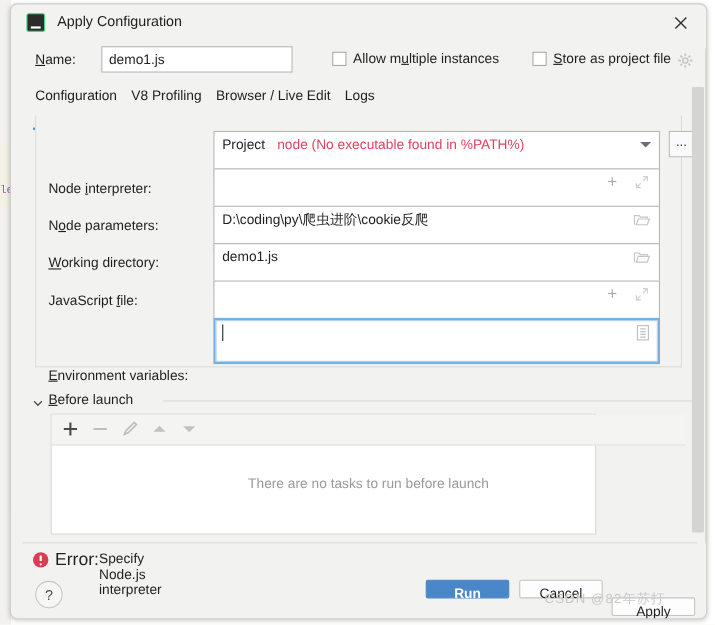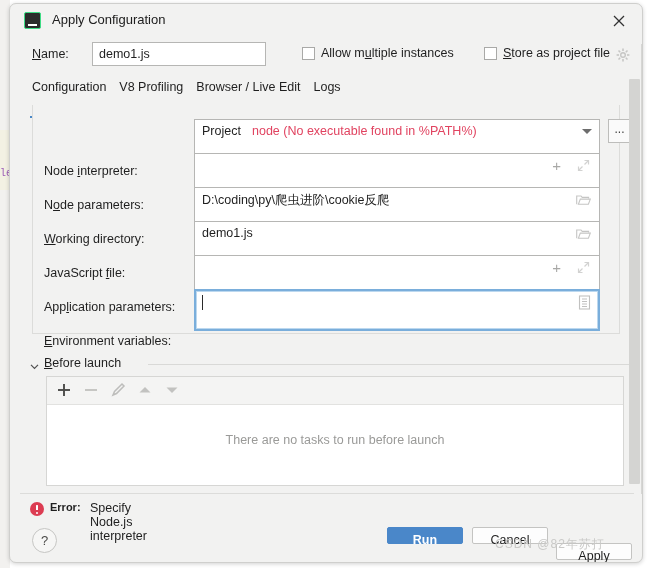--- a/index.html
+++ b/index.html
@@ -96,33 +96,33 @@
   .expand-ic{position:absolute;right:9px;top:5px;width:13px;height:13px;opacity:.45;}
   .folder-ic{position:absolute;right:8px;top:6px;width:15px;height:12px;opacity:.5;}
   .listdoc-ic{position:absolute;right:7px;top:4px;width:13px;height:15px;opacity:.52;}
 
   
   .bl-head{position:absolute;left:20px;top:352px;width:600px;height:16px;}
   .bl-chev{position:absolute;left:0;top:4px;width:9px;height:9px;}
   .bl-title{position:absolute;left:14px;top:0px;font-size:12.5px;}
   .bl-line{position:absolute;left:118px;top:8px;width:484px;height:1px;background:#d9d9d7;}
 
-  .bl-box{position:absolute;left:36px;top:372px;width:578px;height:110px;
+  .bl-box{position:absolute;left:36px;top:372px;width:496px;height:110px;
     border:1px solid #d6d6d4;background:#fff;box-sizing:border-box;}
   .bl-toolbar{position:absolute;left:0;top:0;width:576px;height:27px;background:#f4f4f3;border-bottom:1px solid #e2e2e0;}
   .tb-btn{position:absolute;top:0;width:26px;height:26px;}
   .bl-empty{position:absolute;left:0;top:56px;width:576px;text-align:center;color:#9a9a98;font-size:12.5px;}
 
   
   .footer-sep{position:absolute;left:10px;top:489px;width:614px;height:1px;background:#dcdcda;}
   .err-row{position:absolute;left:20px;top:497px;height:18px;}
   .err-ic{position:absolute;left:0;top:1px;width:14px;height:14px;border-radius:50%;background:#dc3c52;}
   .err-ic i{position:absolute;left:6px;top:2.6px;width:2px;height:5.5px;background:#fff;border-radius:.5px;font-style:normal;}
   .err-ic b{position:absolute;left:6px;top:9.5px;width:2px;height:2px;background:#fff;border-radius:50%;}
-  .err-label{position:absolute;left:20px;top:0px;font-weight:bold;font-size:11px;}
+  .err-label{position:absolute;left:20px;top:0px;font-weight:normal;font-size:16px;}
   .err-msg{position:absolute;left:60px;top:0px;font-size:12.5px;}
 
   .help-btn{position:absolute;left:22px;top:524px;width:25px;height:25px;border-radius:50%;
     border:1px solid #c6c6c4;background:#f6f6f5;box-sizing:border-box;
     text-align:center;line-height:23px;font-size:13px;color:#4a4a48;}
 
   .btn{position:absolute;top:523px;height:17px;border:1px solid #c4c4c2;background:#fdfdfd;
     box-sizing:border-box;border-radius:2px;text-align:center;line-height:25px;font-size:12.5px;color:#1f1f1f;}
   .btn.primary{background:#4a87c9;border:1px solid #4a87c9;color:#ffffff;font-weight:bold;}
   #btn-run{left:377px;width:76px;}
@@ -242,21 +242,20 @@
         <span class="folder-ic">
           <svg width="15" height="12" viewBox="0 0 15 12">
             <path d="M0.7 10.3 L0.7 2 L5 2 L6.2 3.4 L12.6 3.4 L12.6 4.6" fill="none" stroke="#8d8d8b" stroke-width="1.1"></path>
             <path d="M2.4 10.3 L4.3 5.1 L14.3 5.1 L12.4 10.3 Z" fill="none" stroke="#8d8d8b" stroke-width="1.1"></path>
           </svg>
         </span>
       </div>
     </div>
 
     <div class="frow" style="top:150px;">
-      <div class="flabel">App<u>l</u>ication parameters:</div>
       <div class="fctrl">
         <span class="fval"></span>
         <span class="plus-ic">+</span>
         <span class="expand-ic">
           <svg width="13" height="13" viewBox="0 0 13 13">
             <path d="M7.5 1.5 L11.5 1.5 L11.5 5.5" fill="none" stroke="#9d9d9b" stroke-width="1.2"></path>
             <line x1="11.5" y1="1.5" x2="7.5" y2="5.5" stroke="#9d9d9b" stroke-width="1.2"></line>
             <path d="M5.5 11.5 L1.5 11.5 L1.5 7.5" fill="none" stroke="#9d9d9b" stroke-width="1.2"></path>
             <line x1="1.5" y1="11.5" x2="5.5" y2="7.5" stroke="#9d9d9b" stroke-width="1.2"></line>
           </svg>

